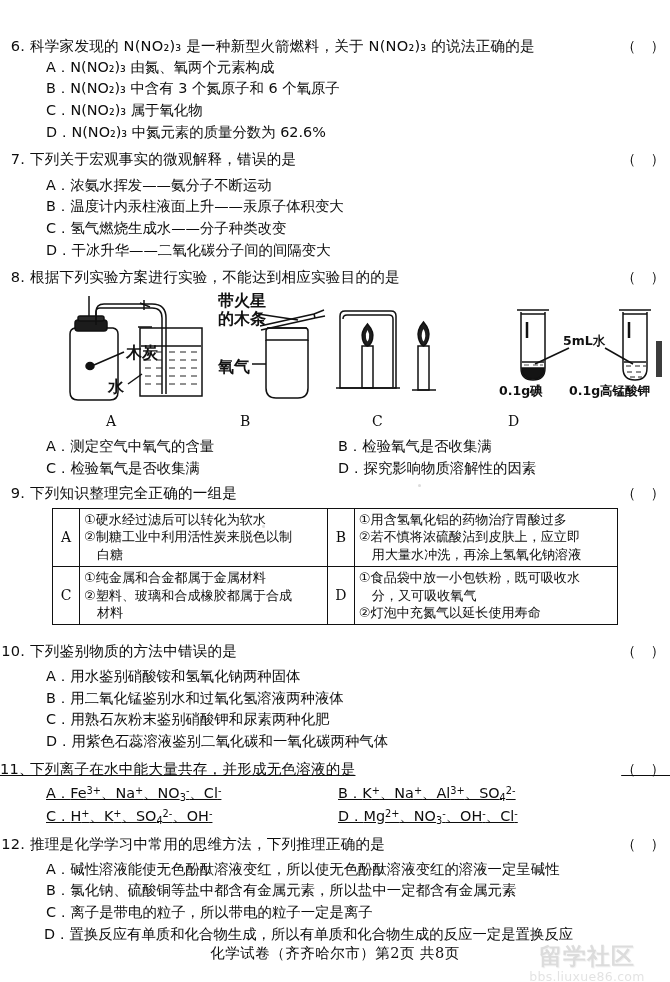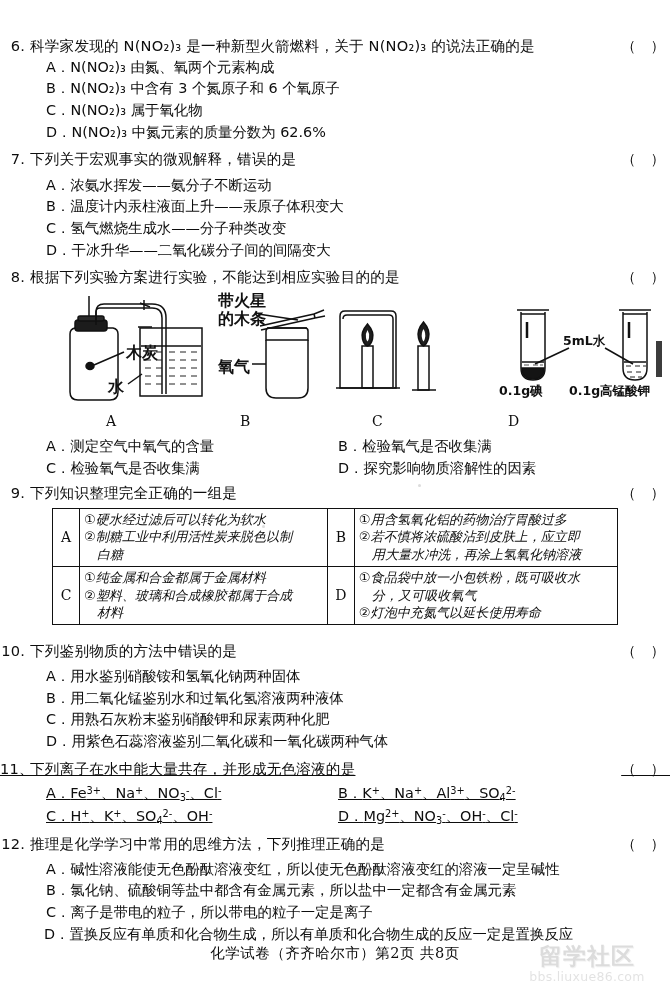--- a/index.html
+++ b/index.html
@@ -119,21 +119,21 @@
     border: 1.4px solid #111;
     padding: 2px 2px 3px 2px;
     vertical-align: middle;
   }
   .k-table td.key {
     width: 22px;
     text-align: center;
     font-family: "DejaVu Serif", "Liberation Serif", serif;
     font-size: 14px;
   }
-  .k-table td.val { padding-left: 4px; padding-right: 18px; font-style: italic; }
+  .k-table td.val { padding-left: 4px; padding-right: 18px; }
   .k-table .line { display: block; white-space: nowrap; }
   .k-table .line.indent { padding-left: 13px; }
 
   
   .footer {
     position: absolute;
     left: 0;
     right: 0;
     top: 908px;
     text-align: center;

